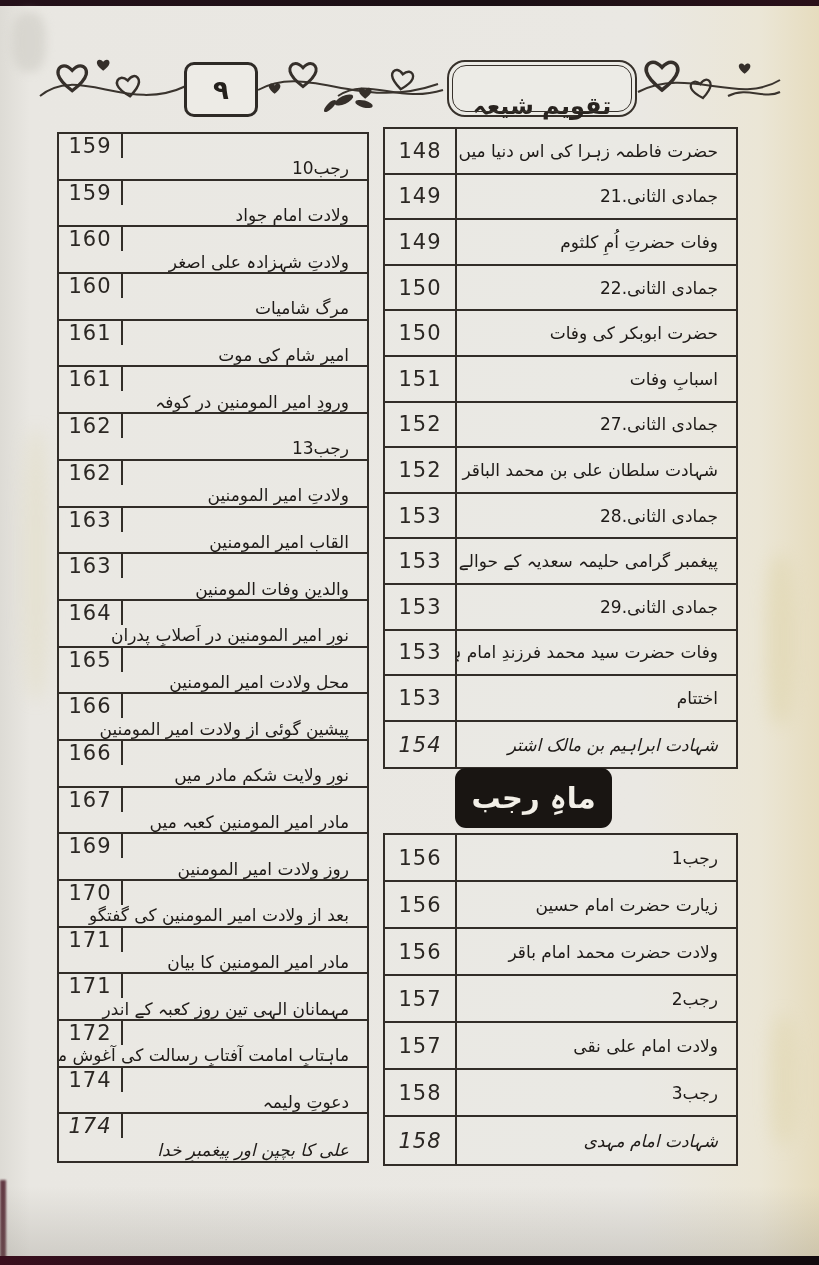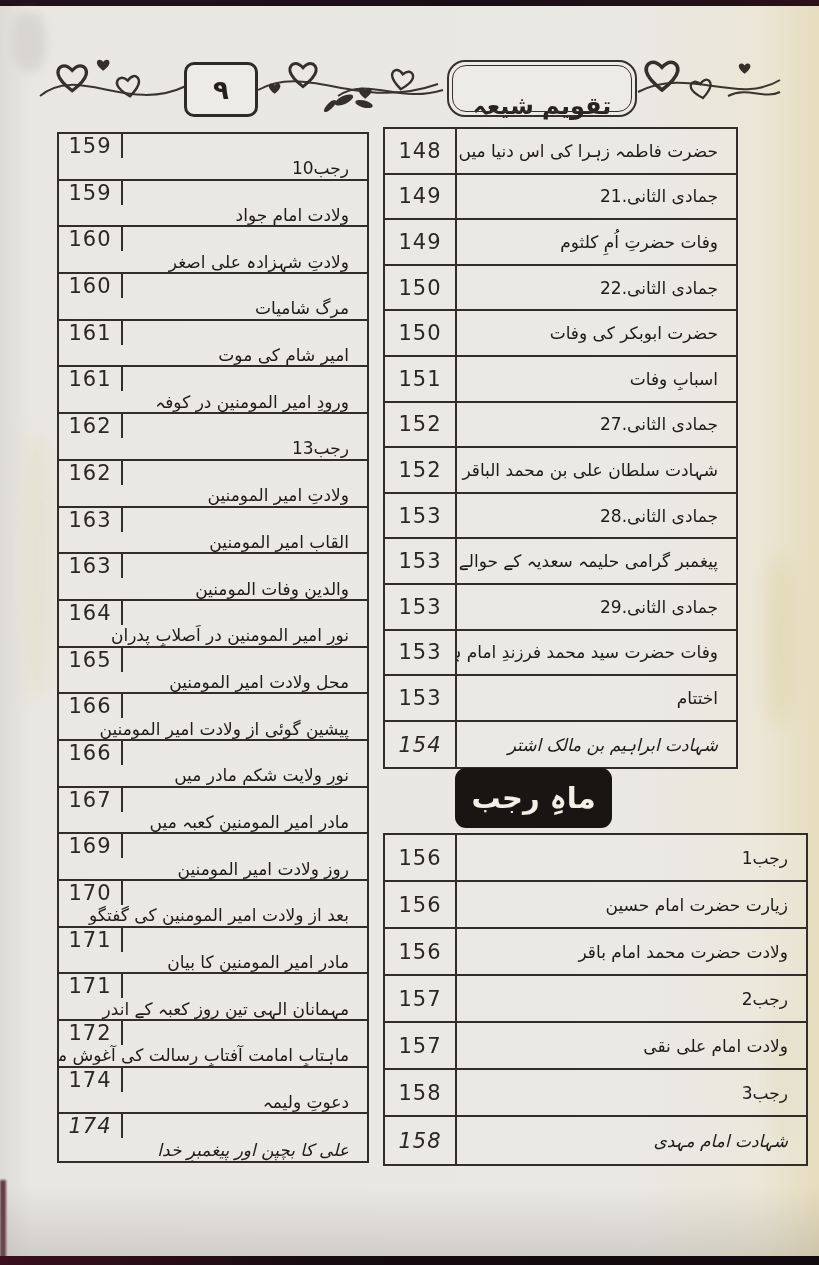--- a/index.html
+++ b/index.html
@@ -62,21 +62,21 @@
   .toc .title {
     flex:1; direction:rtl; display:flex; align-items:center; justify-content:flex-start;
     padding:0 18px; font-size:17px; color:#1f1b18; overflow:hidden; white-space:nowrap;
   }
   .toc-left  { left:57px;  top:132px; width:312px; }
   .toc-left .row { height:46.7px;flex-direction:column; }
   .toc-left .num { width:64px; }
   .toc-right-top { left:383px; top:127px; width:355px; }
   .toc-right-top .row { height:45.6px; }
   .toc-right-top .num { width:72px; }
-  .toc-right-bottom { left:383px; top:833px; width:425px; }
+  .toc-right-bottom { left:383px; top:833px; width:355px; }
   .toc-right-bottom .row { height:47px; }
   .toc-right-bottom .num { width:72px; }
 
   .section-header {
     position:absolute; left:456px; top:769px; width:155px; height:58px;
     background:#191512; color:#f2efe7; display:flex; align-items:center; justify-content:center;
     direction:rtl; font-size:29px; font-weight:bold;
     box-shadow:0 0 0 1px #191512;
     border-radius:10px;
   }

